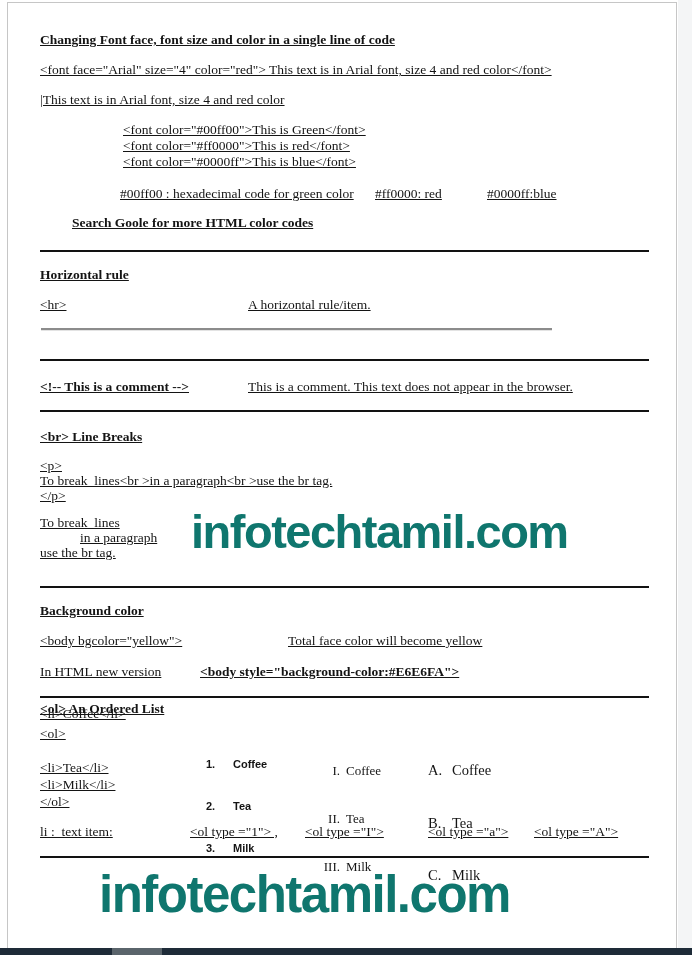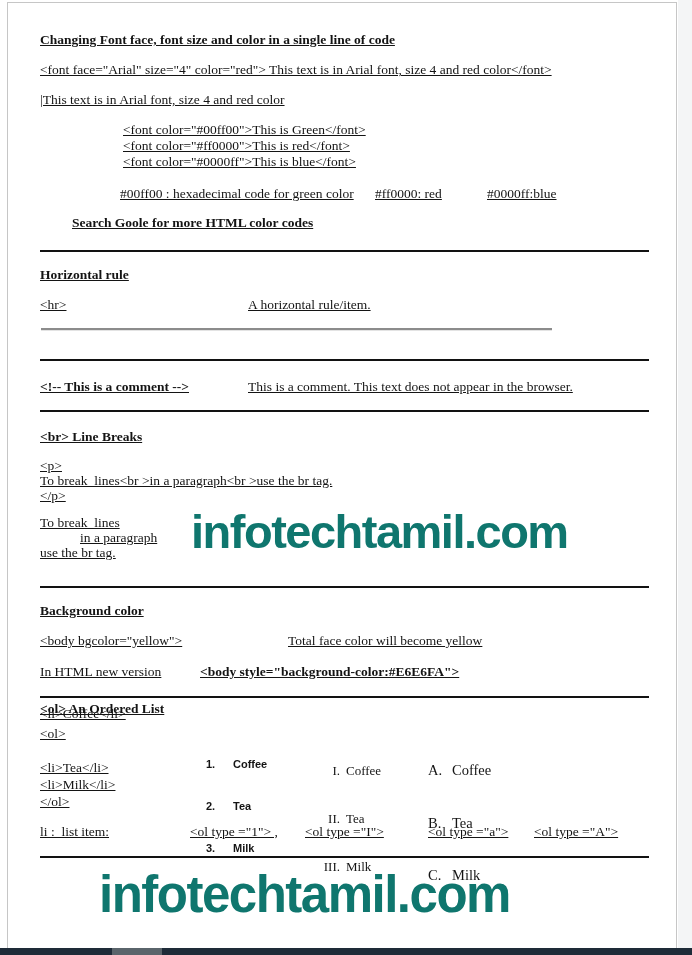--- a/index.html
+++ b/index.html
@@ -114,21 +114,21 @@
   <div><span class="mk">II.</span><span>Tea</span></div>
   <div><span class="mk">III.</span><span>Milk</span></div>
 </div>
 
 <div class="list-col alp-col">
   <div><span class="mk">A.</span><span>Coffee</span></div>
   <div><span class="mk">B.</span><span>Tea</span></div>
   <div><span class="mk">C.</span><span>Milk</span></div>
 </div>
 
-<div class="t" style="left:40px;top:824px;">li :  list item:</div>
+<div class="t" style="left:40px;top:824px;">li :  text item:</div>
 <div class="t" style="left:190px;top:824px;">&lt;ol type ="1"&gt; ,</div>
 <div class="t" style="left:305px;top:824px;">&lt;ol type ="I"&gt;</div>
 <div class="t" style="left:428px;top:824px;">&lt;ol type ="a"&gt;</div>
 <div class="t" style="left:534px;top:824px;">&lt;ol type ="A"&gt;</div>
 
 <div class="divider" style="top:856px;"></div>
 
 <div class="wm wm-bottom">infotechtamil.com</div>
 
 <div class="bottom-bar">

